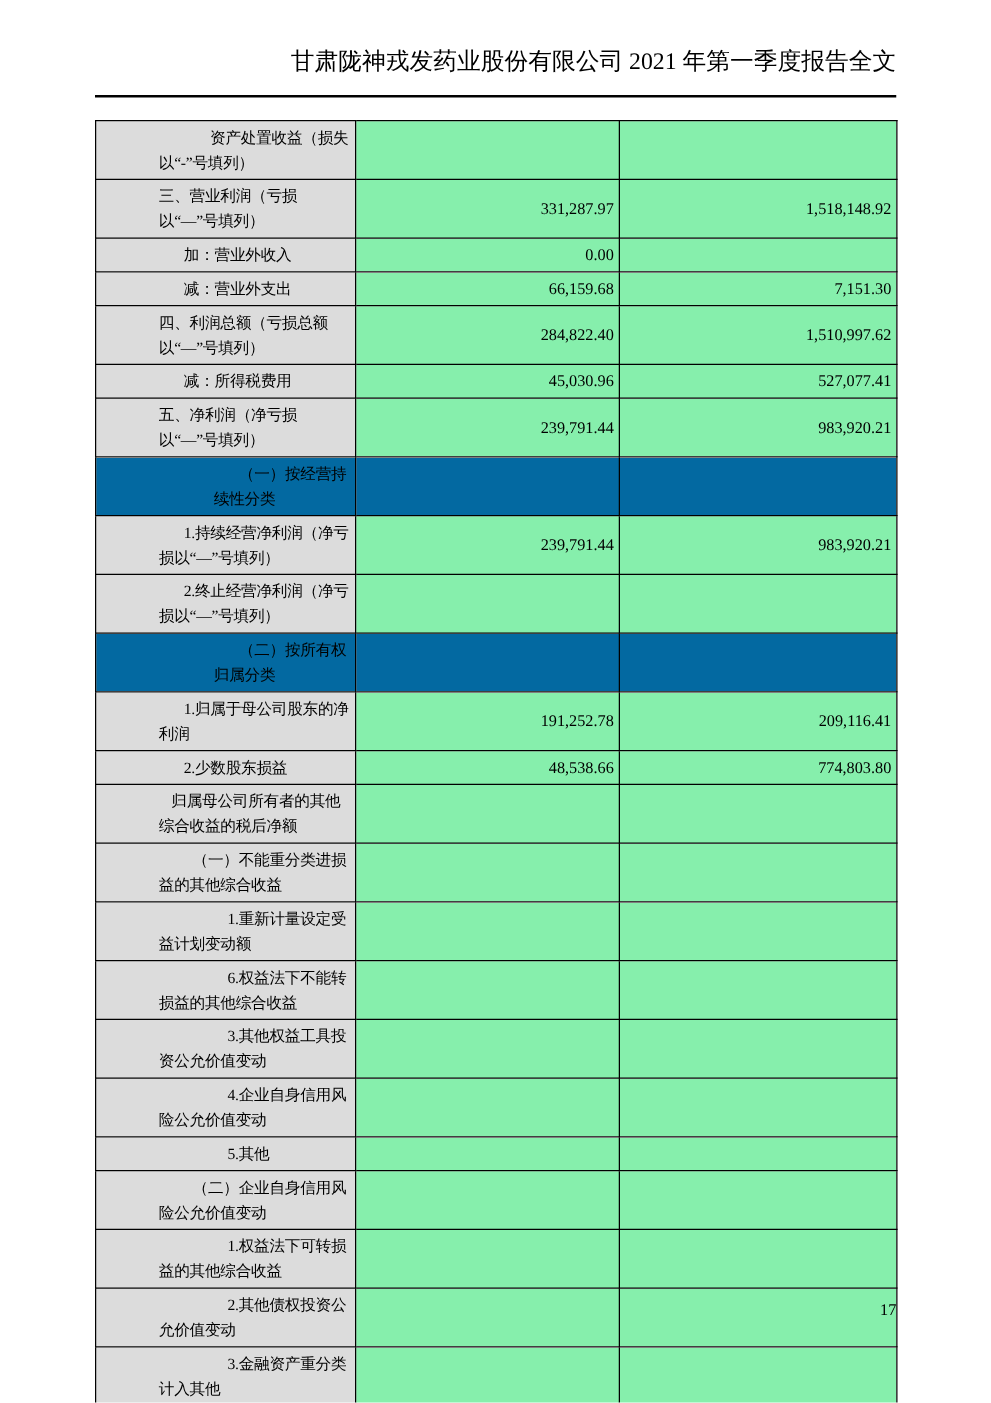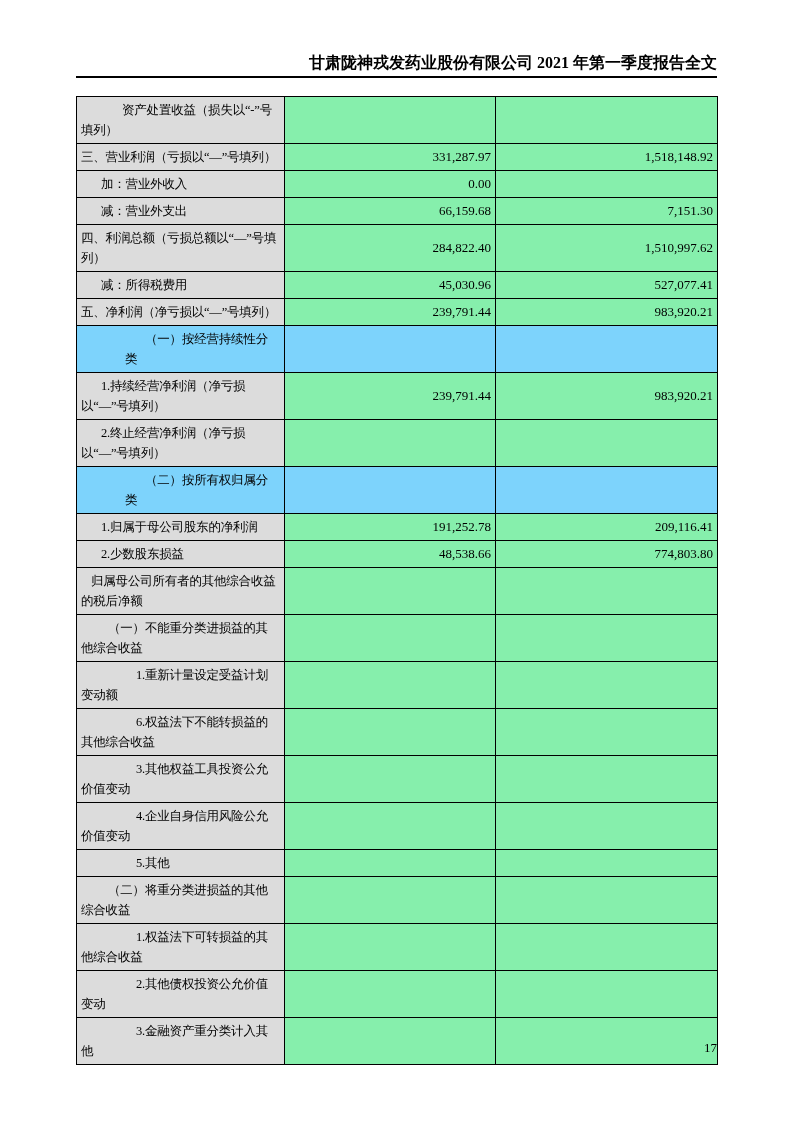--- a/index.html
+++ b/index.html
@@ -10,25 +10,24 @@
   body {
     position: relative;
     width: 793px;
     height: 1122px;
     font-family: "Liberation Serif", "DejaVu Serif", serif;
     color: #000000;
     overflow: hidden;
   }
   .page-header-title {
     position: absolute;
-    top: 53px;
+    top: 36px;
     right: 76px;
-    font-size: 16px;
+    font-size: 19px;
     white-space: nowrap;
-    font-weight: bold;
   }
   .header-rule {
     position: absolute;
     top: 76px;
     left: 76px;
     width: 641px;
     height: 2px;
     background: #000000;
   }
   table.fin-table {
@@ -46,32 +45,33 @@
     padding: 3px 4px;
     line-height: 20px;
     font-size: 13px;
     overflow: hidden;
   }
   td.label-cell {
     background: #dcdcdc;
     padding: 3px 2px 3px 3px;
   }
   tr.shaded-row td {
-    background: #7dd3fc;
+    background: #0369a1;
     padding-left: 48px;
   }
   td.num-cell {
     text-align: right;
     background: #86efac;
   }
   .label-text {
     font-size: 12.5px;
     line-height: 20px;
     font-feature-settings: "halt" 1;
     letter-spacing: -0.2px;
+    margin-left: 46px;
   }
   
   .ind-0 .label-text { text-indent: 0; }
   .ind-1 .label-text { text-indent: 20px; }
   .ind-2 .label-text { text-indent: 10px; }
   .ind-3 .label-text { text-indent: 27px; }
   .ind-4 .label-text { text-indent: 55px; }
   .ind-5 .label-text { text-indent: 41px; }
   .page-number {
     position: absolute;
@@ -230,21 +230,21 @@
       </tr>
       <tr>
         <td class="label-cell ind-4">
           <div class="label-text">5.其他</div>
         </td>
         <td class="num-cell"></td>
         <td class="num-cell"></td>
       </tr>
       <tr>
         <td class="label-cell ind-3">
-          <div class="label-text">（二）将重分类进损益的其他综合收益</div>
+          <div class="label-text">（二）企业自身信用风险公允价值变动</div>
         </td>
         <td class="num-cell"></td>
         <td class="num-cell"></td>
       </tr>
       <tr>
         <td class="label-cell ind-4">
           <div class="label-text">1.权益法下可转损益的其他综合收益</div>
         </td>
         <td class="num-cell"></td>
         <td class="num-cell"></td>

